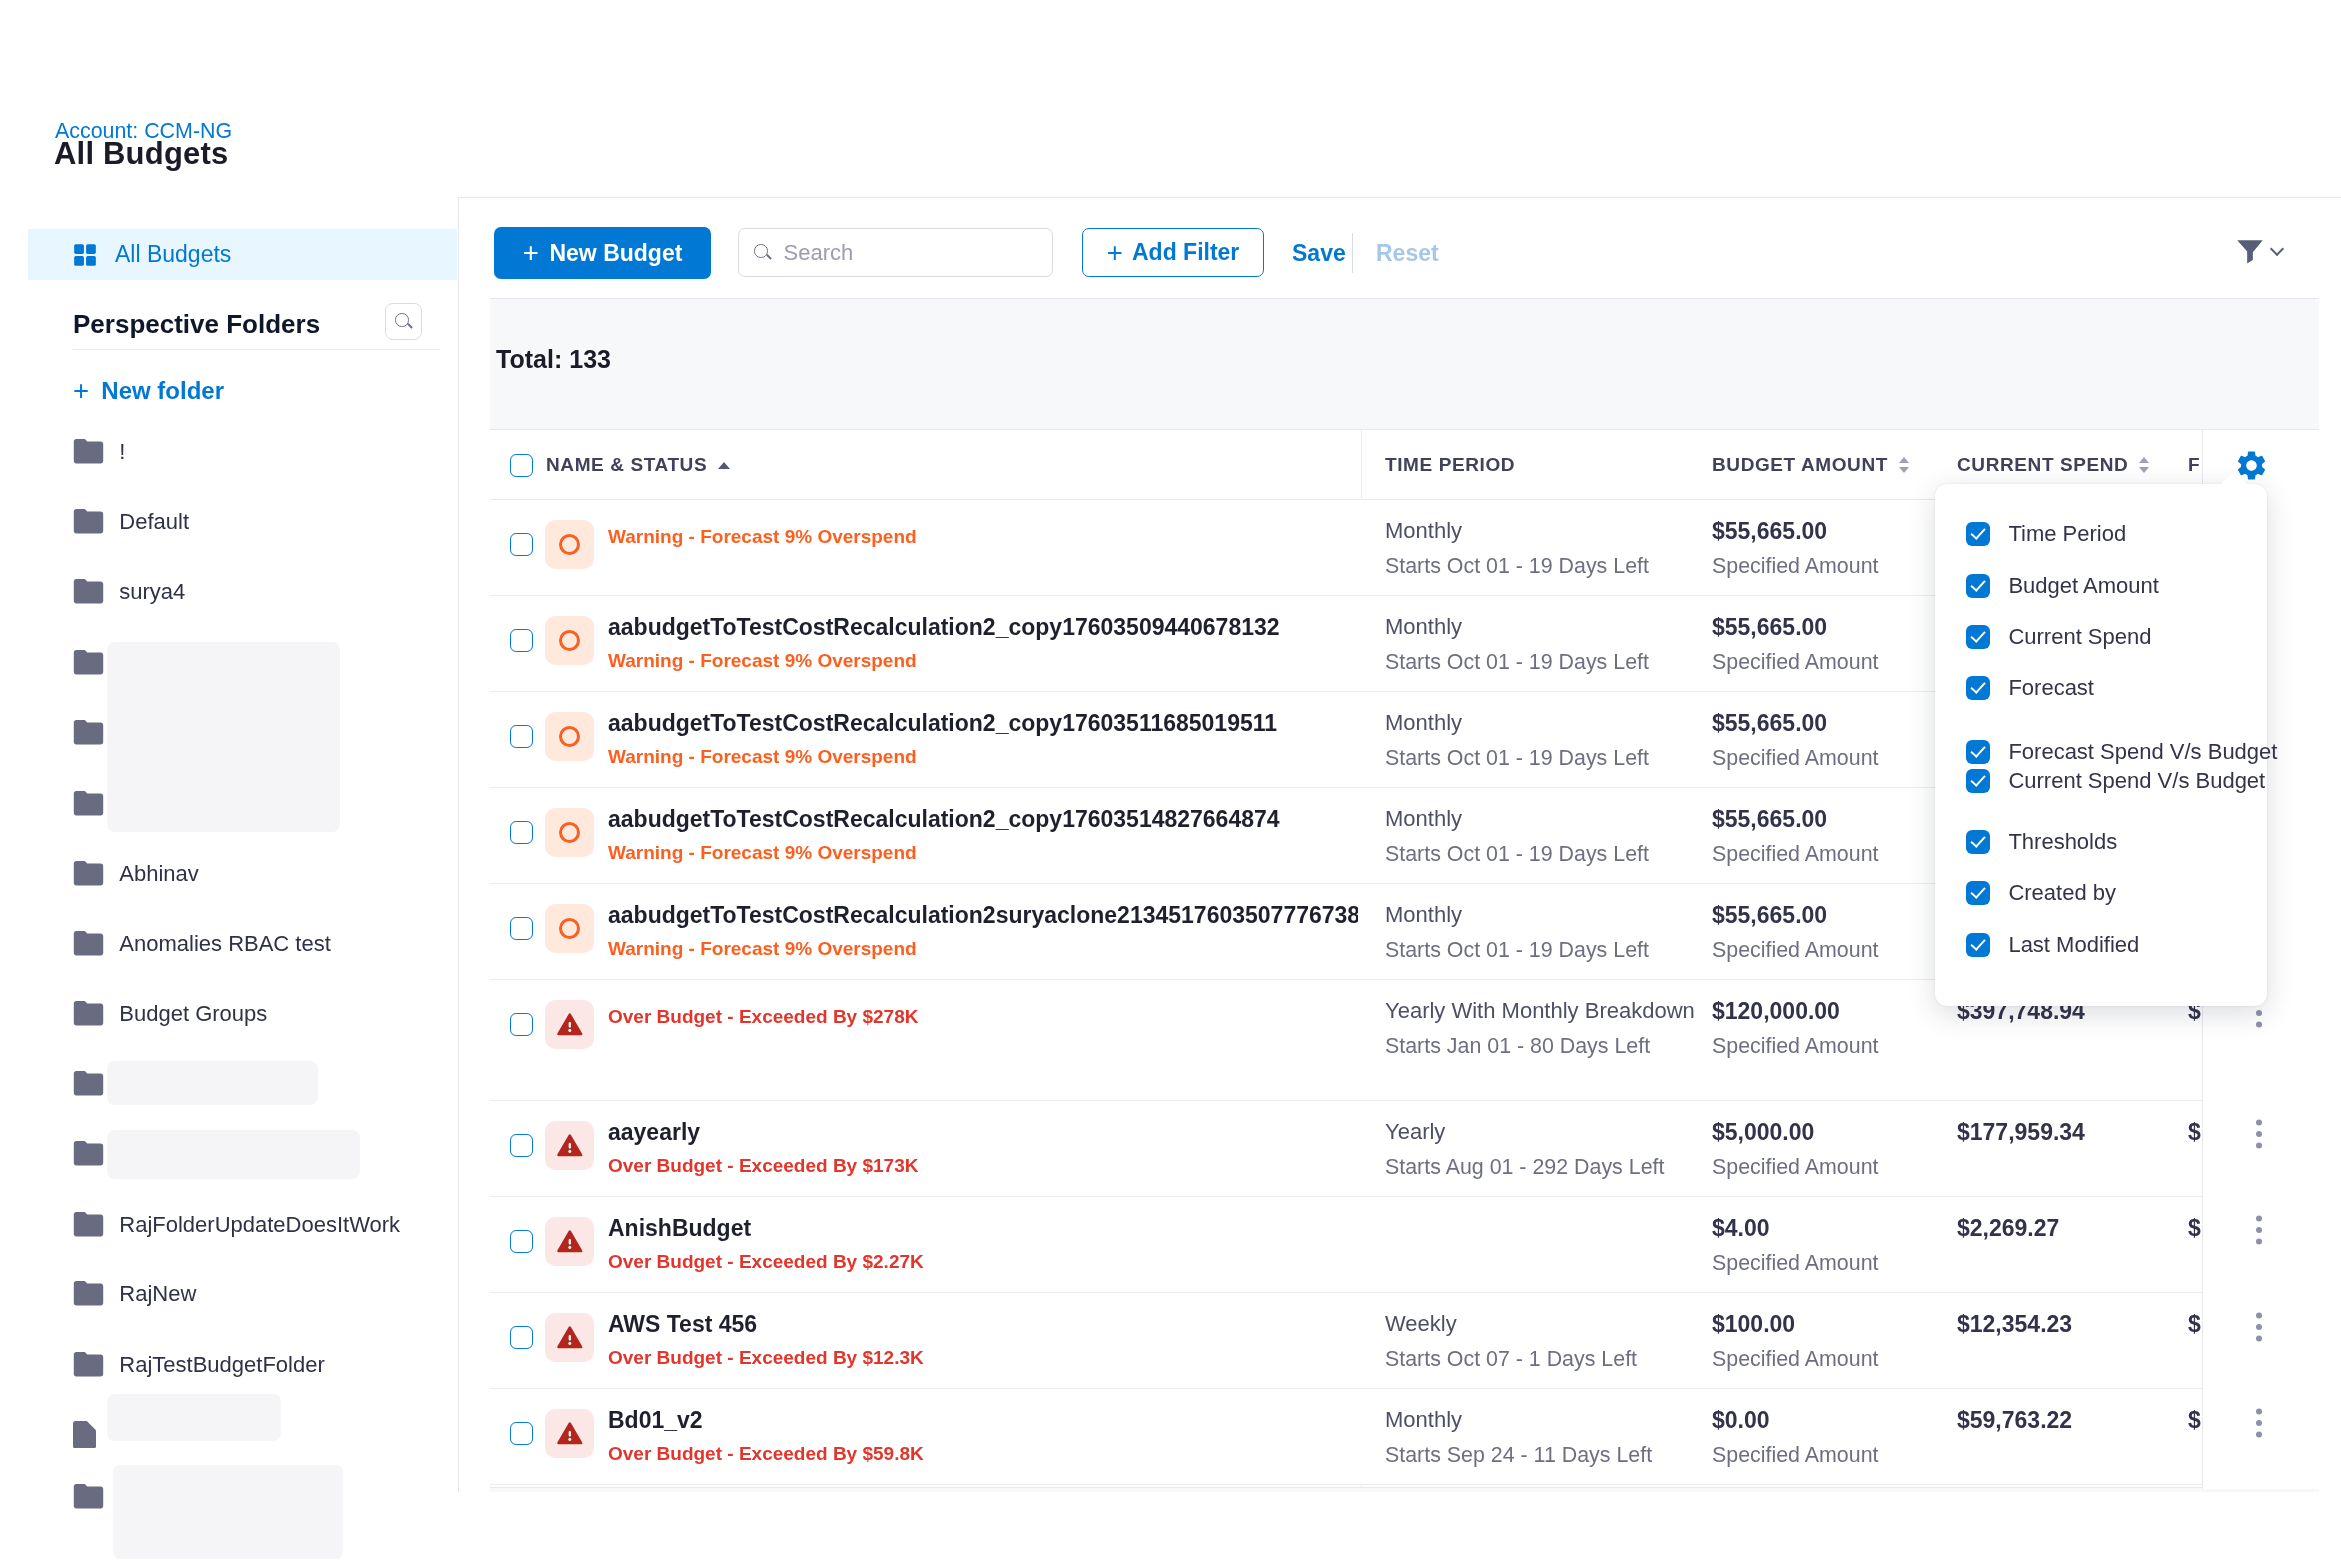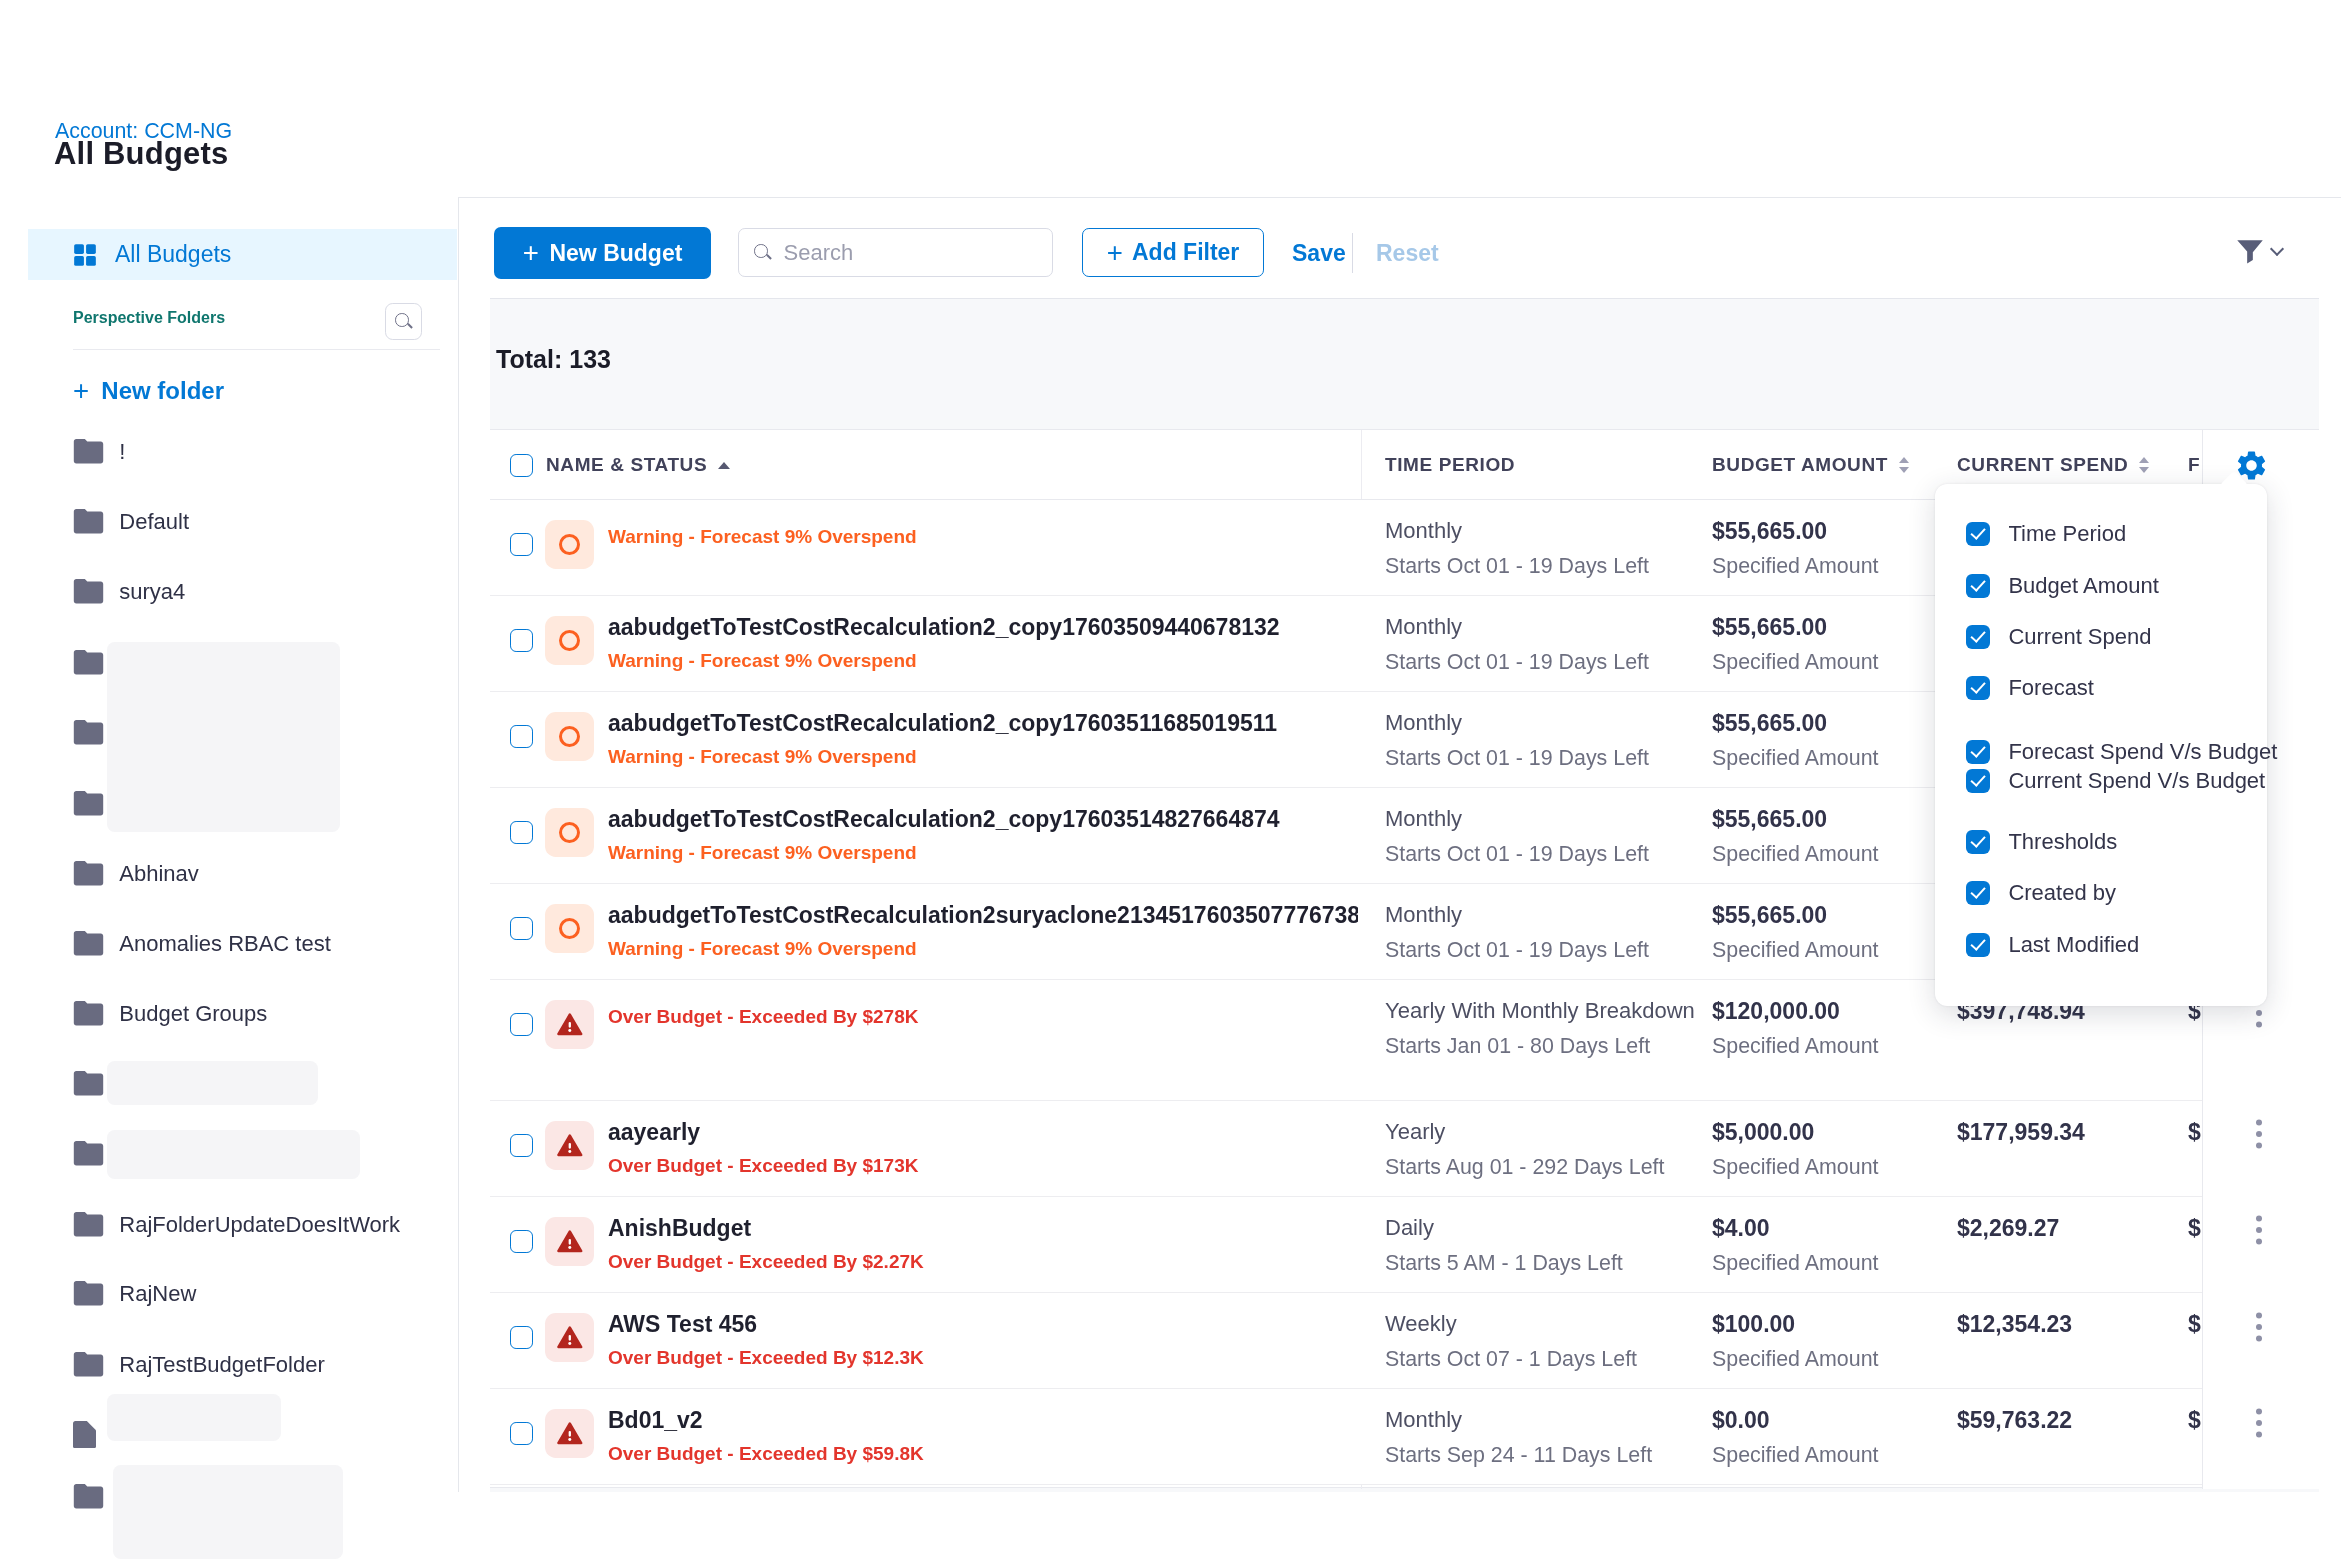--- a/index.html
+++ b/index.html
@@ -10,21 +10,21 @@
 
   
   .acct-link { left:55px; top:104px; font-size:21.4px; color:var(--accent,#0278d5);margin-top:15px; }
   .page-title { left:54px; top:136px; font-size:31px; font-weight:700; color:#1b1c28; letter-spacing:0.2px; }
   .top-divider { left:0; top:197px; width:2342px; height:0.8px; background:#e5e7ec; }
 
   
   .sidebar { left:0; top:197px; width:459px; height:1295px; background:#fff; border-right:0.8px solid #e5e7ec; }
   .sb-selected { left:28px; top:32px; width:429px; height:51px; background:#e7f6ff; display:flex; align-items:center; gap:17px; padding-left:44px; cursor:pointer; }
   .sb-selected .lbl { font-size:23px; color:var(--accent,#0278d5); }
-  .sb-head { left:73px; top:112px; font-size:16px; font-weight:700; color:#0f766e; }
+  .sb-head { left:73px; top:112px; font-size:26px; font-weight:700; color:#0f172a; }
   .sb-search-btn { left:385px; top:106px; width:37px; height:37px; border:1.5px solid #d9dbe5; border-radius:7.7px; background:#fff; display:flex; align-items:center; justify-content:center; }
   .sb-div { left:73px; top:152px; width:367px; height:0.8px; background:#e9eaef; }
   .new-folder { left:73px; top:178px; display:flex; align-items:center; gap:12.2px; color:var(--accent,#0278d5); font-size:24px; font-weight:600; cursor:pointer; }
   .new-folder .plus { font-size:27.6px; font-weight:400; }
   .fitem { left:46px; width:413px; height:51px; display:flex; align-items:center; gap:15.3px; padding-left:27px; font-size:22px; color:#2f3146; cursor:pointer; }
   .redact { background:#f5f5f7; border-radius:7.7px; }
   .fold-svg, .file-svg { flex:0 0 auto; }
 
   
   .mag { position:relative; width:17px; height:17px; display:inline-block; }
@@ -461,24 +461,20 @@
               <svg width="27.6" height="27.6" viewBox="0 0 24 24">
                 <path d="M12 3L22 20H2Z" fill="#b3261e" stroke="#b3261e" stroke-width="2" stroke-linejoin="round"></path>
                 <rect x="11" y="9.5" width="2" height="5" rx="1" fill="#fff"></rect>
                 <circle cx="12" cy="17" r="1.3" fill="#fff"></circle>
               </svg>
             </span>
           <div class="ncell">
               <div class="bname">AnishBudget</div>
               <div class="bstat d">Over Budget - Exceeded By $2.27K</div>
             </div>
-          <div class="cell c-period">
-              <div class="l1">Daily</div>
-              <div class="l2">Starts 5 AM - 1 Days Left</div>
-            </div>
           <div class="cell c-budget">
               <div class="l1 strong">$4.00</div>
               <div class="l2">Specified Amount</div>
             </div>
           <div class="cell c-spend">
               <div class="l1 strong">$2,269.27</div>
             </div>
           <div class="cell c-fcast">
               <div class="l1 strong">$</div>
             </div>

